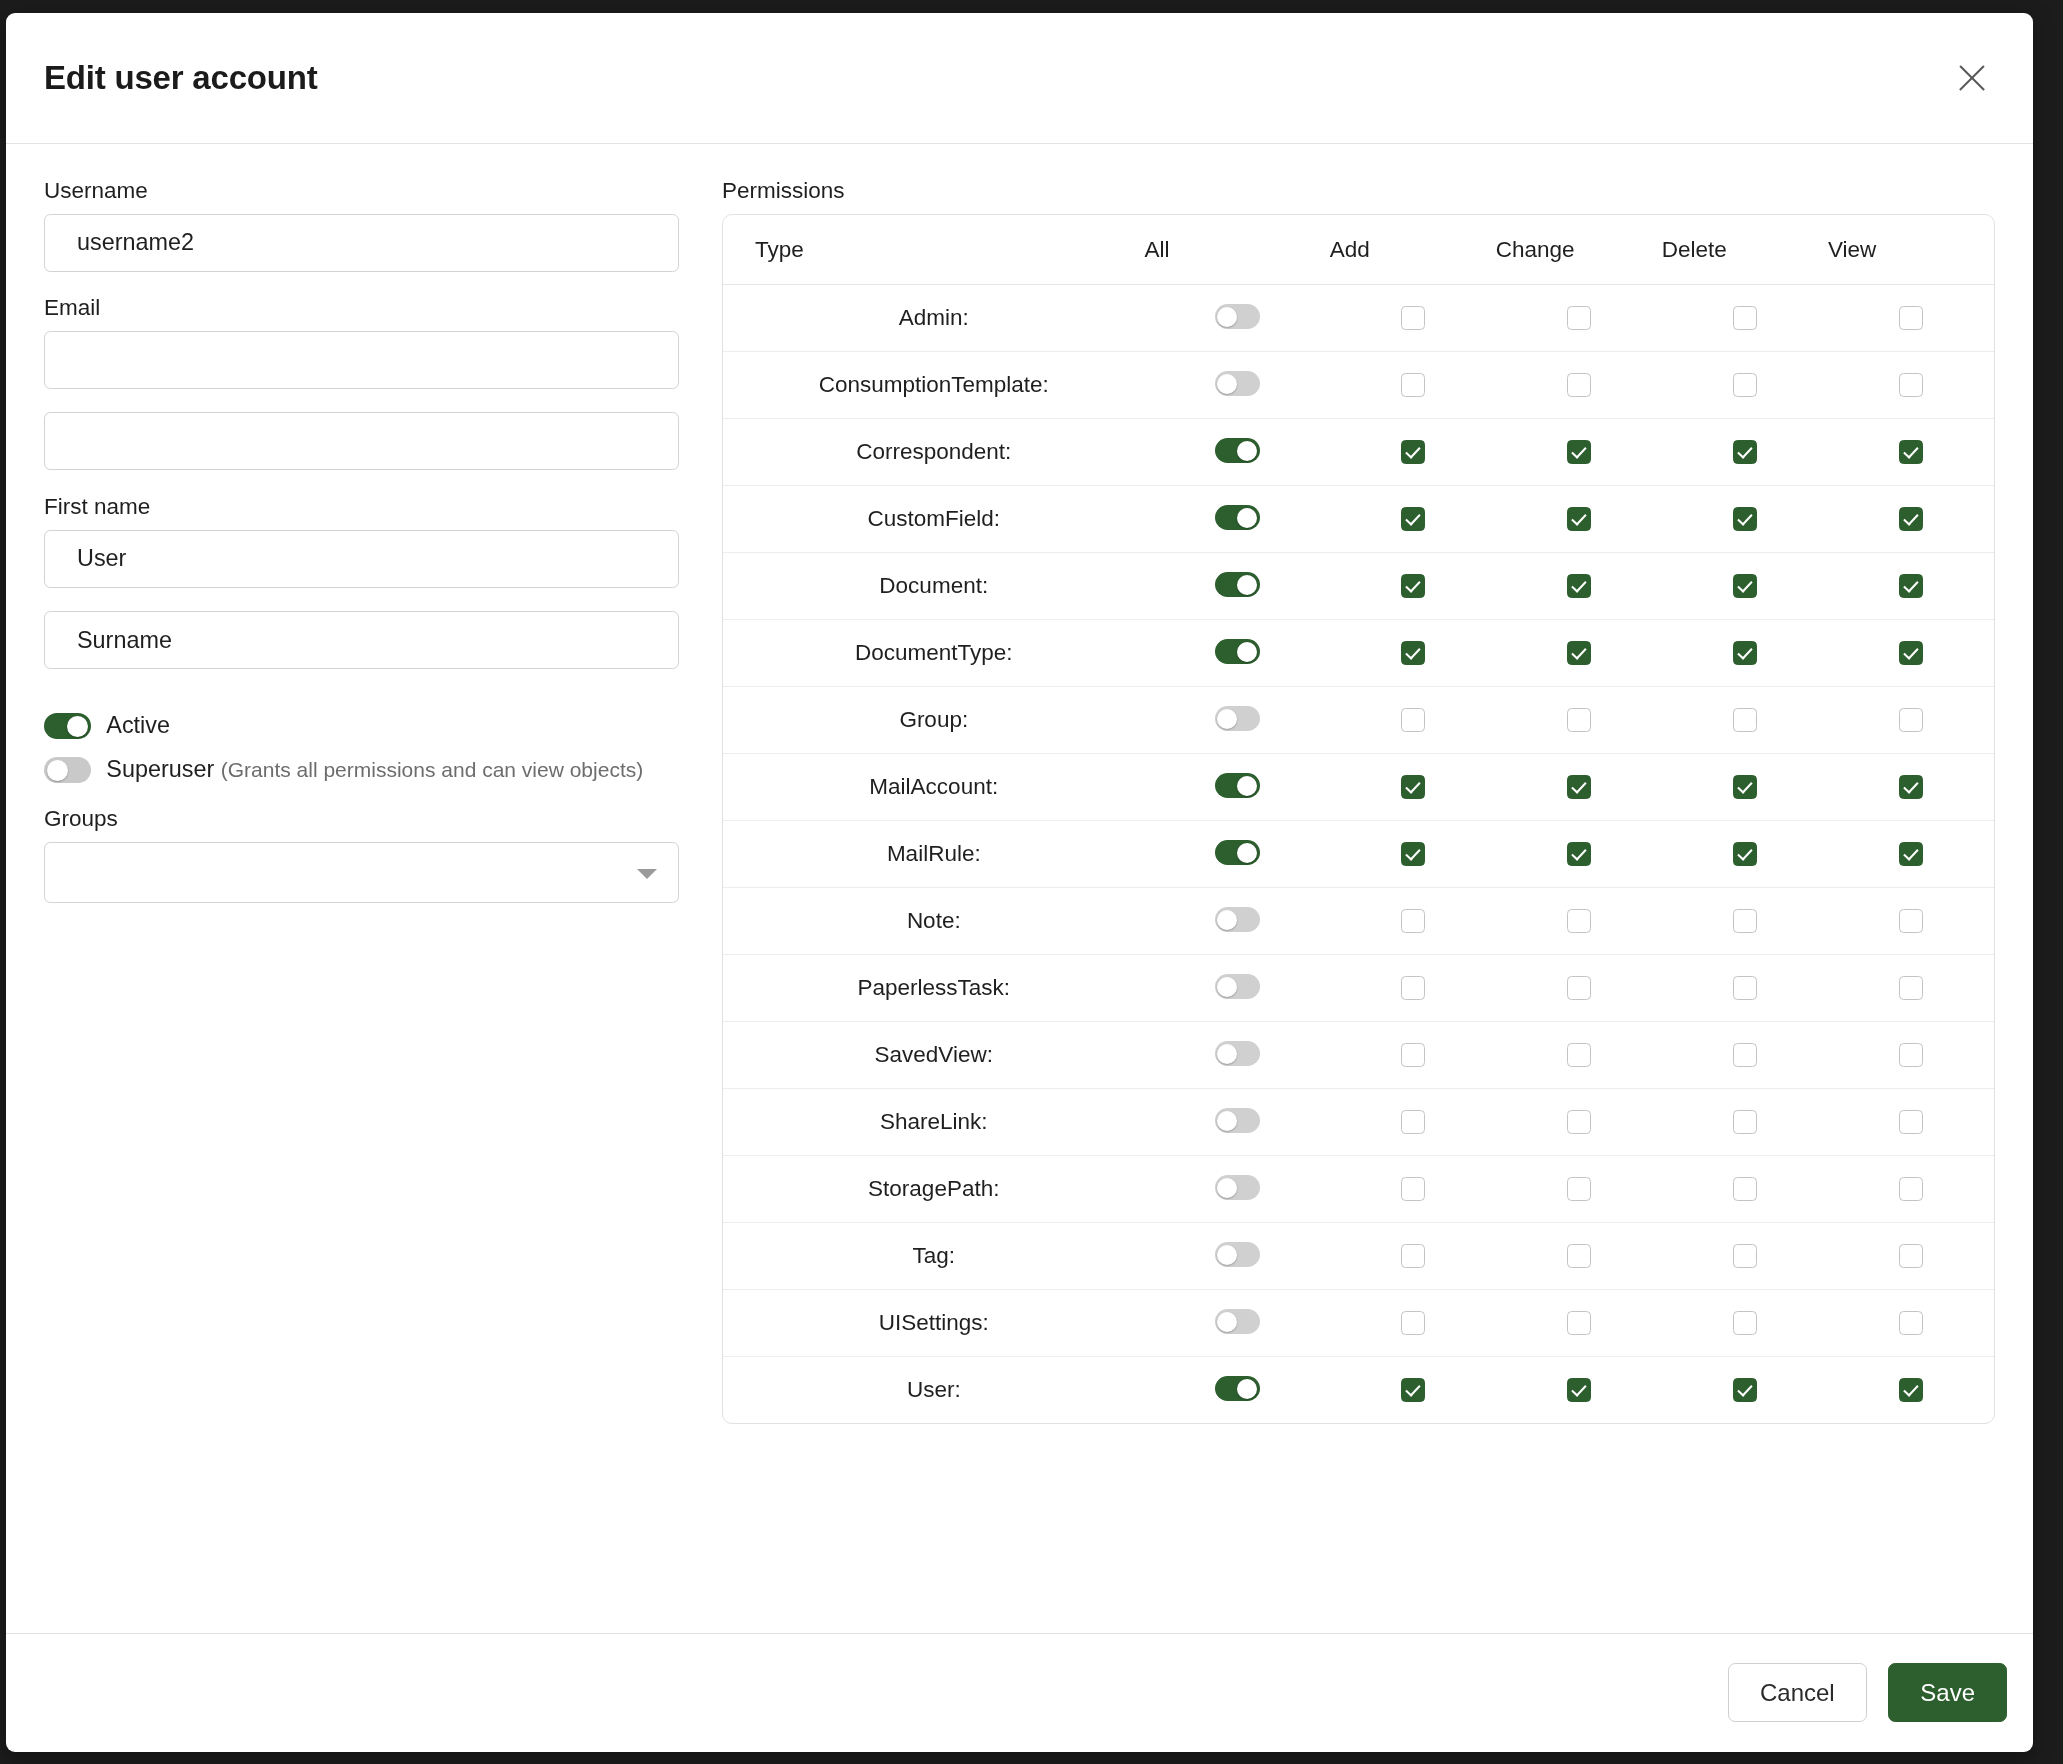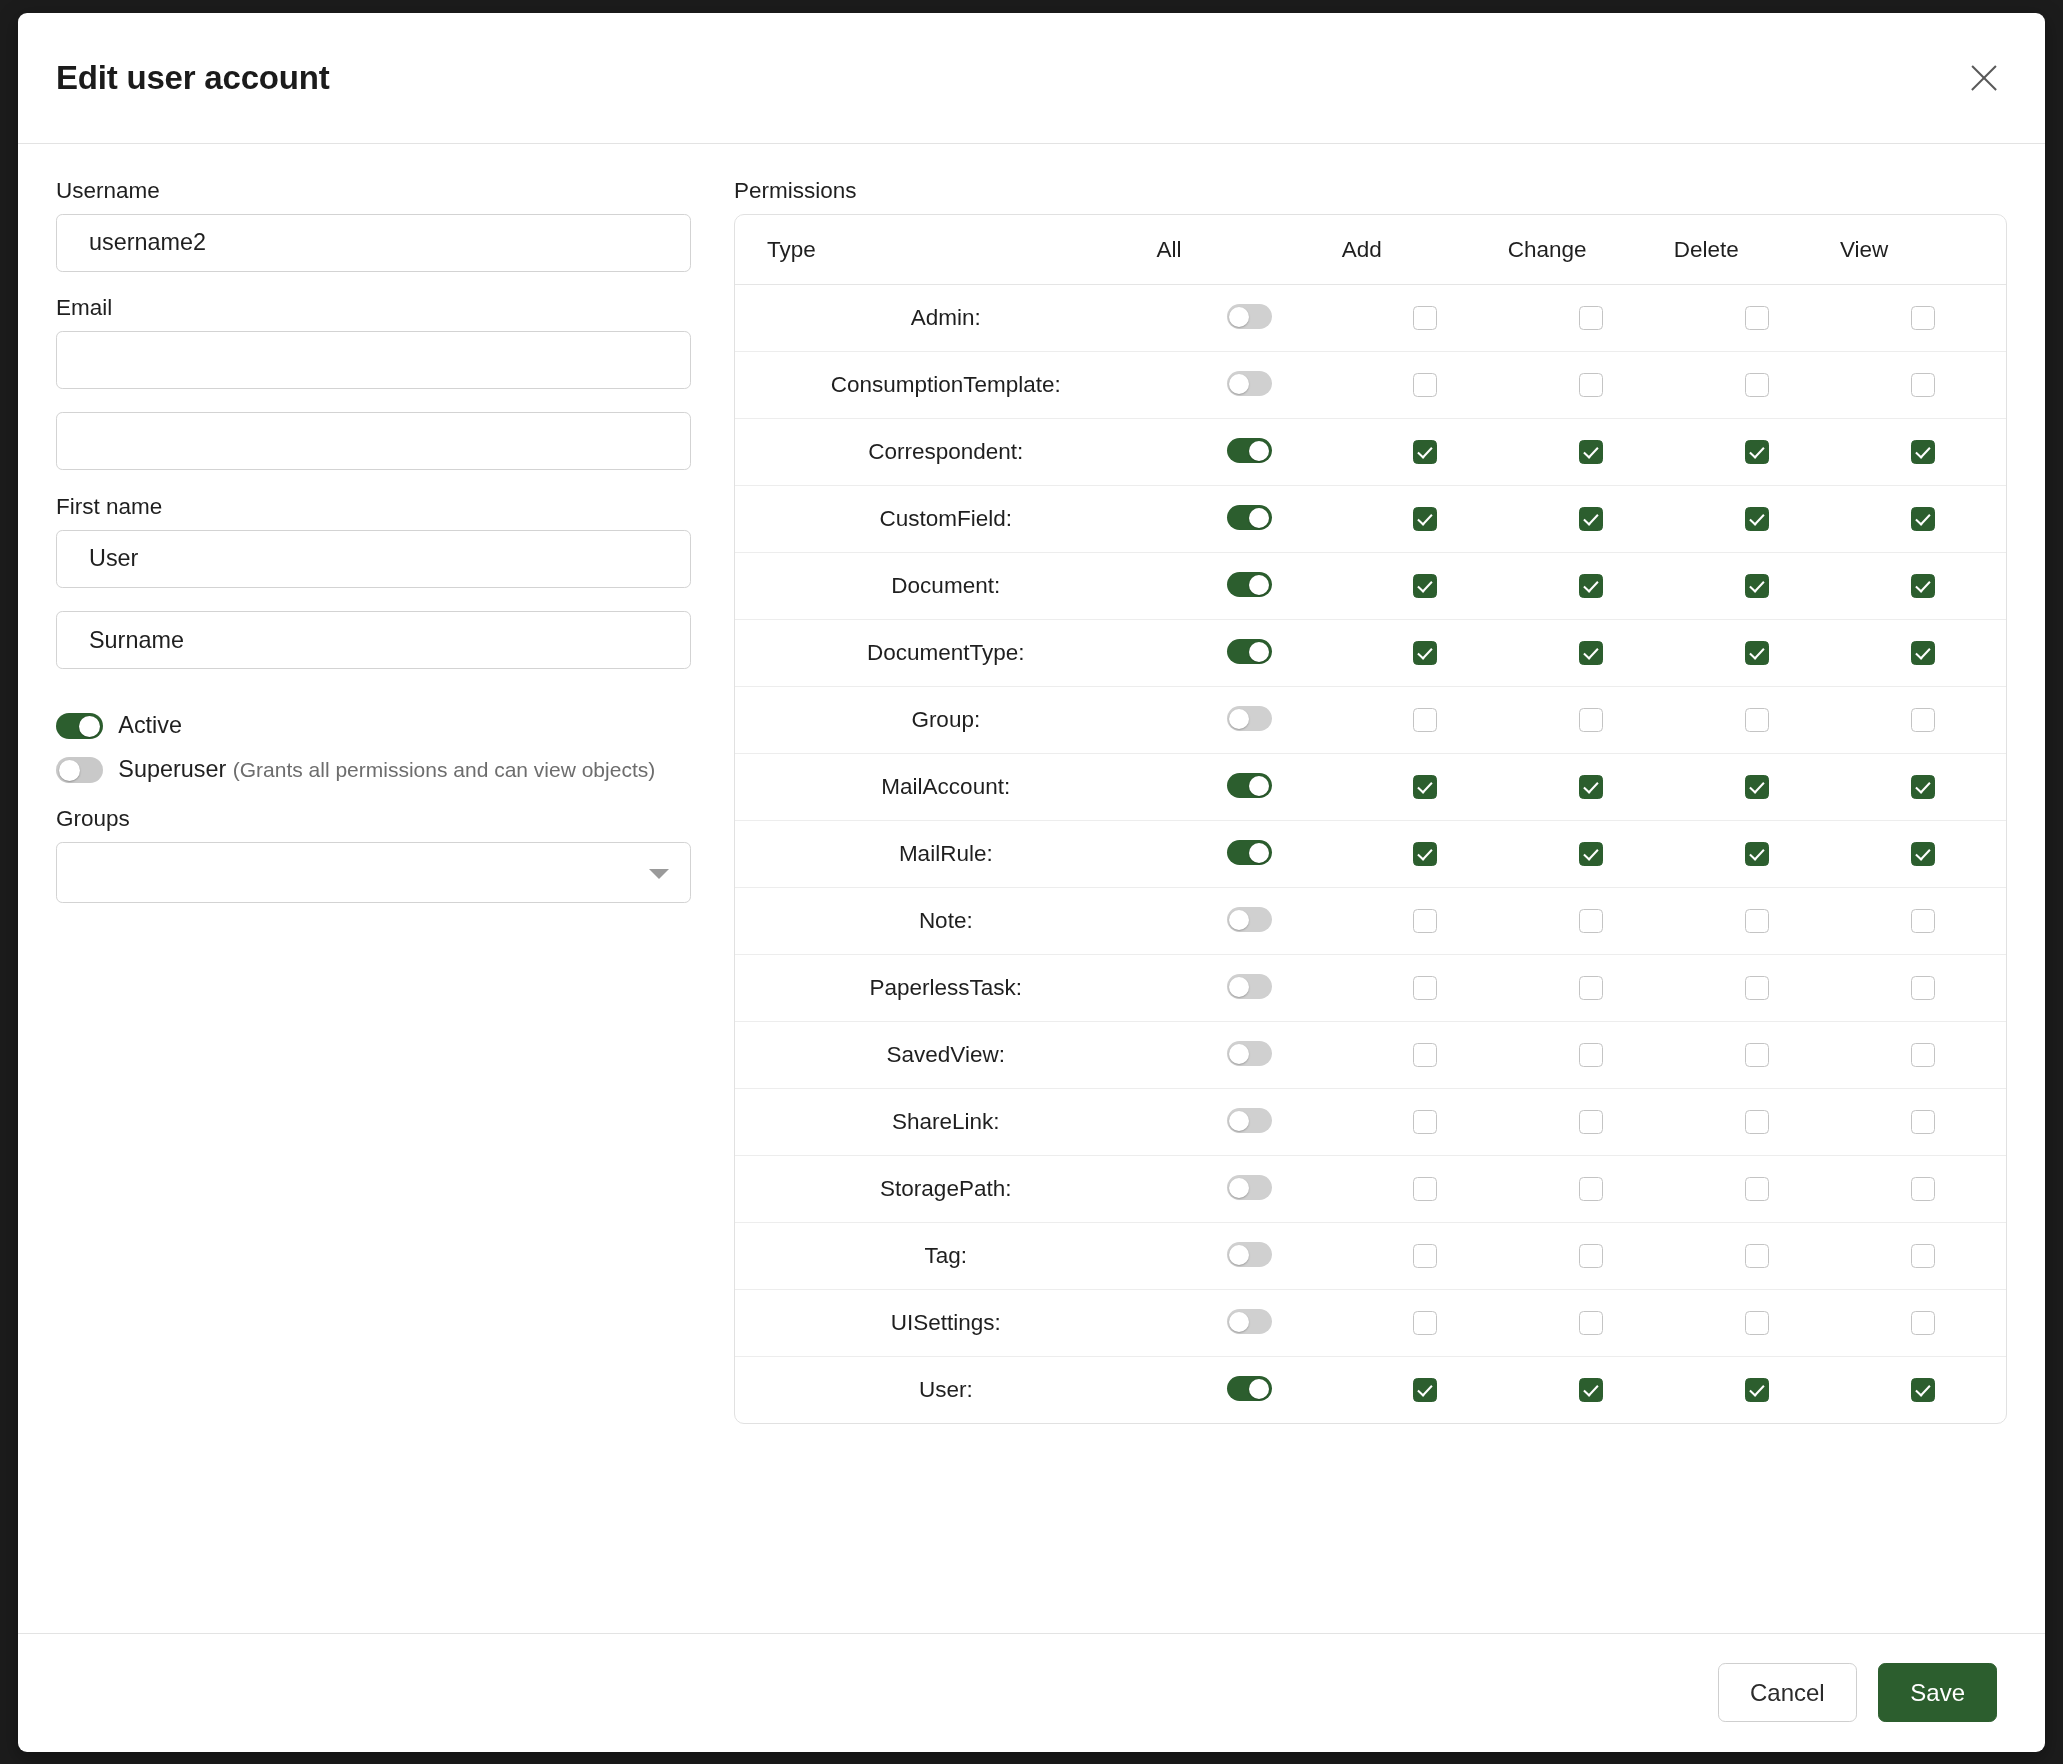--- a/index.html
+++ b/index.html
@@ -14,21 +14,21 @@
     overflow: hidden;
   }
   .page {
     position: relative;
     width: 2063px;
     height: 1764px;
     background: #1c1c1c;
   }
   .modal {
     position: absolute;
-    left: 18px;
+    left: 6px;
     top: 12.6px;
     width: 2027px;
     height: 1739px;
     background: #ffffff;
     border-radius: 9px;
     box-shadow: 0 5.4px 20px rgba(0,0,0,0.35);
     display: flex;
     flex-direction: column;
     overflow: hidden;
   }
@@ -270,21 +270,21 @@
   .tg-small.on .knob { left: 22.5px; }
 
   
   .modal-footer {
     height: 119px;
     min-height: 119px;
     border-top: 0.9px solid #e3e3e3;
     display: flex;
     align-items: center;
     justify-content: flex-end;
-    padding: 0 48px;
+    padding: 0 26px;
     gap: 21.6px;
     box-sizing: border-box;
   }
   .btn {
     font-size: 24px;
     border-radius: 7.2px;
     padding: 14.4px 31px;
     cursor: pointer;
     font-family: "Liberation Sans", sans-serif;
   }

